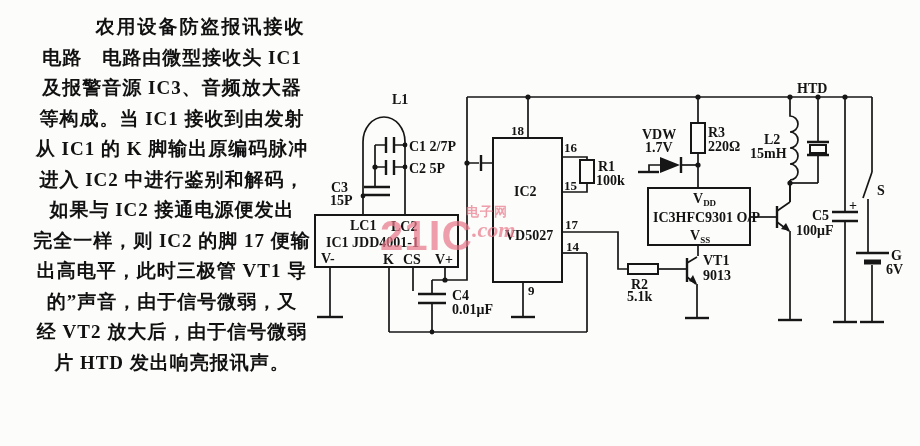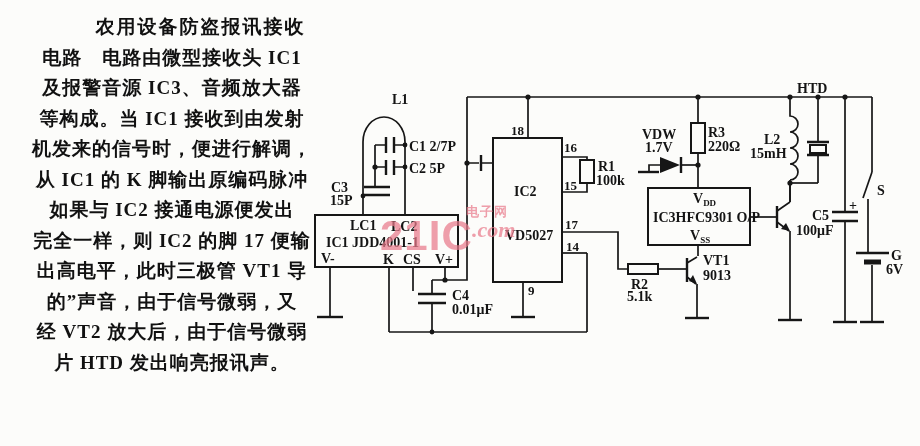--- a/index.html
+++ b/index.html
@@ -31,22 +31,22 @@
 </head>
 <body>
 
 <div class="canvas">
 
   <div class="article">
     <div class="title">农用设备防盗报讯接收</div>
     <div>电路　电路由微型接收头 IC1</div>
     <div>及报警音源 IC3、音频放大器</div>
     <div>等构成。当 IC1 接收到由发射</div>
-    <div>机发来的信号时，便进行解调，</div>
     <div>从 IC1 的 K 脚输出原编码脉冲</div>
+    <div>进入 IC2 中进行鉴别和解码，</div>
     <div>如果与 IC2 接通电源便发出</div>
     <div>完全一样，则 IC2 的脚 17 便输</div>
     <div>出高电平，此时三极管 VT1 导</div>
     <div>的”声音，由于信号微弱，又</div>
     <div>经 VT2 放大后，由于信号微弱</div>
     <div>片 HTD 发出响亮报讯声。</div>
   </div>
 
   <svg class="circuit" width="920" height="446" viewBox="0 0 920 446">
     <g stroke="#161616" stroke-width="1.7" fill="none">

